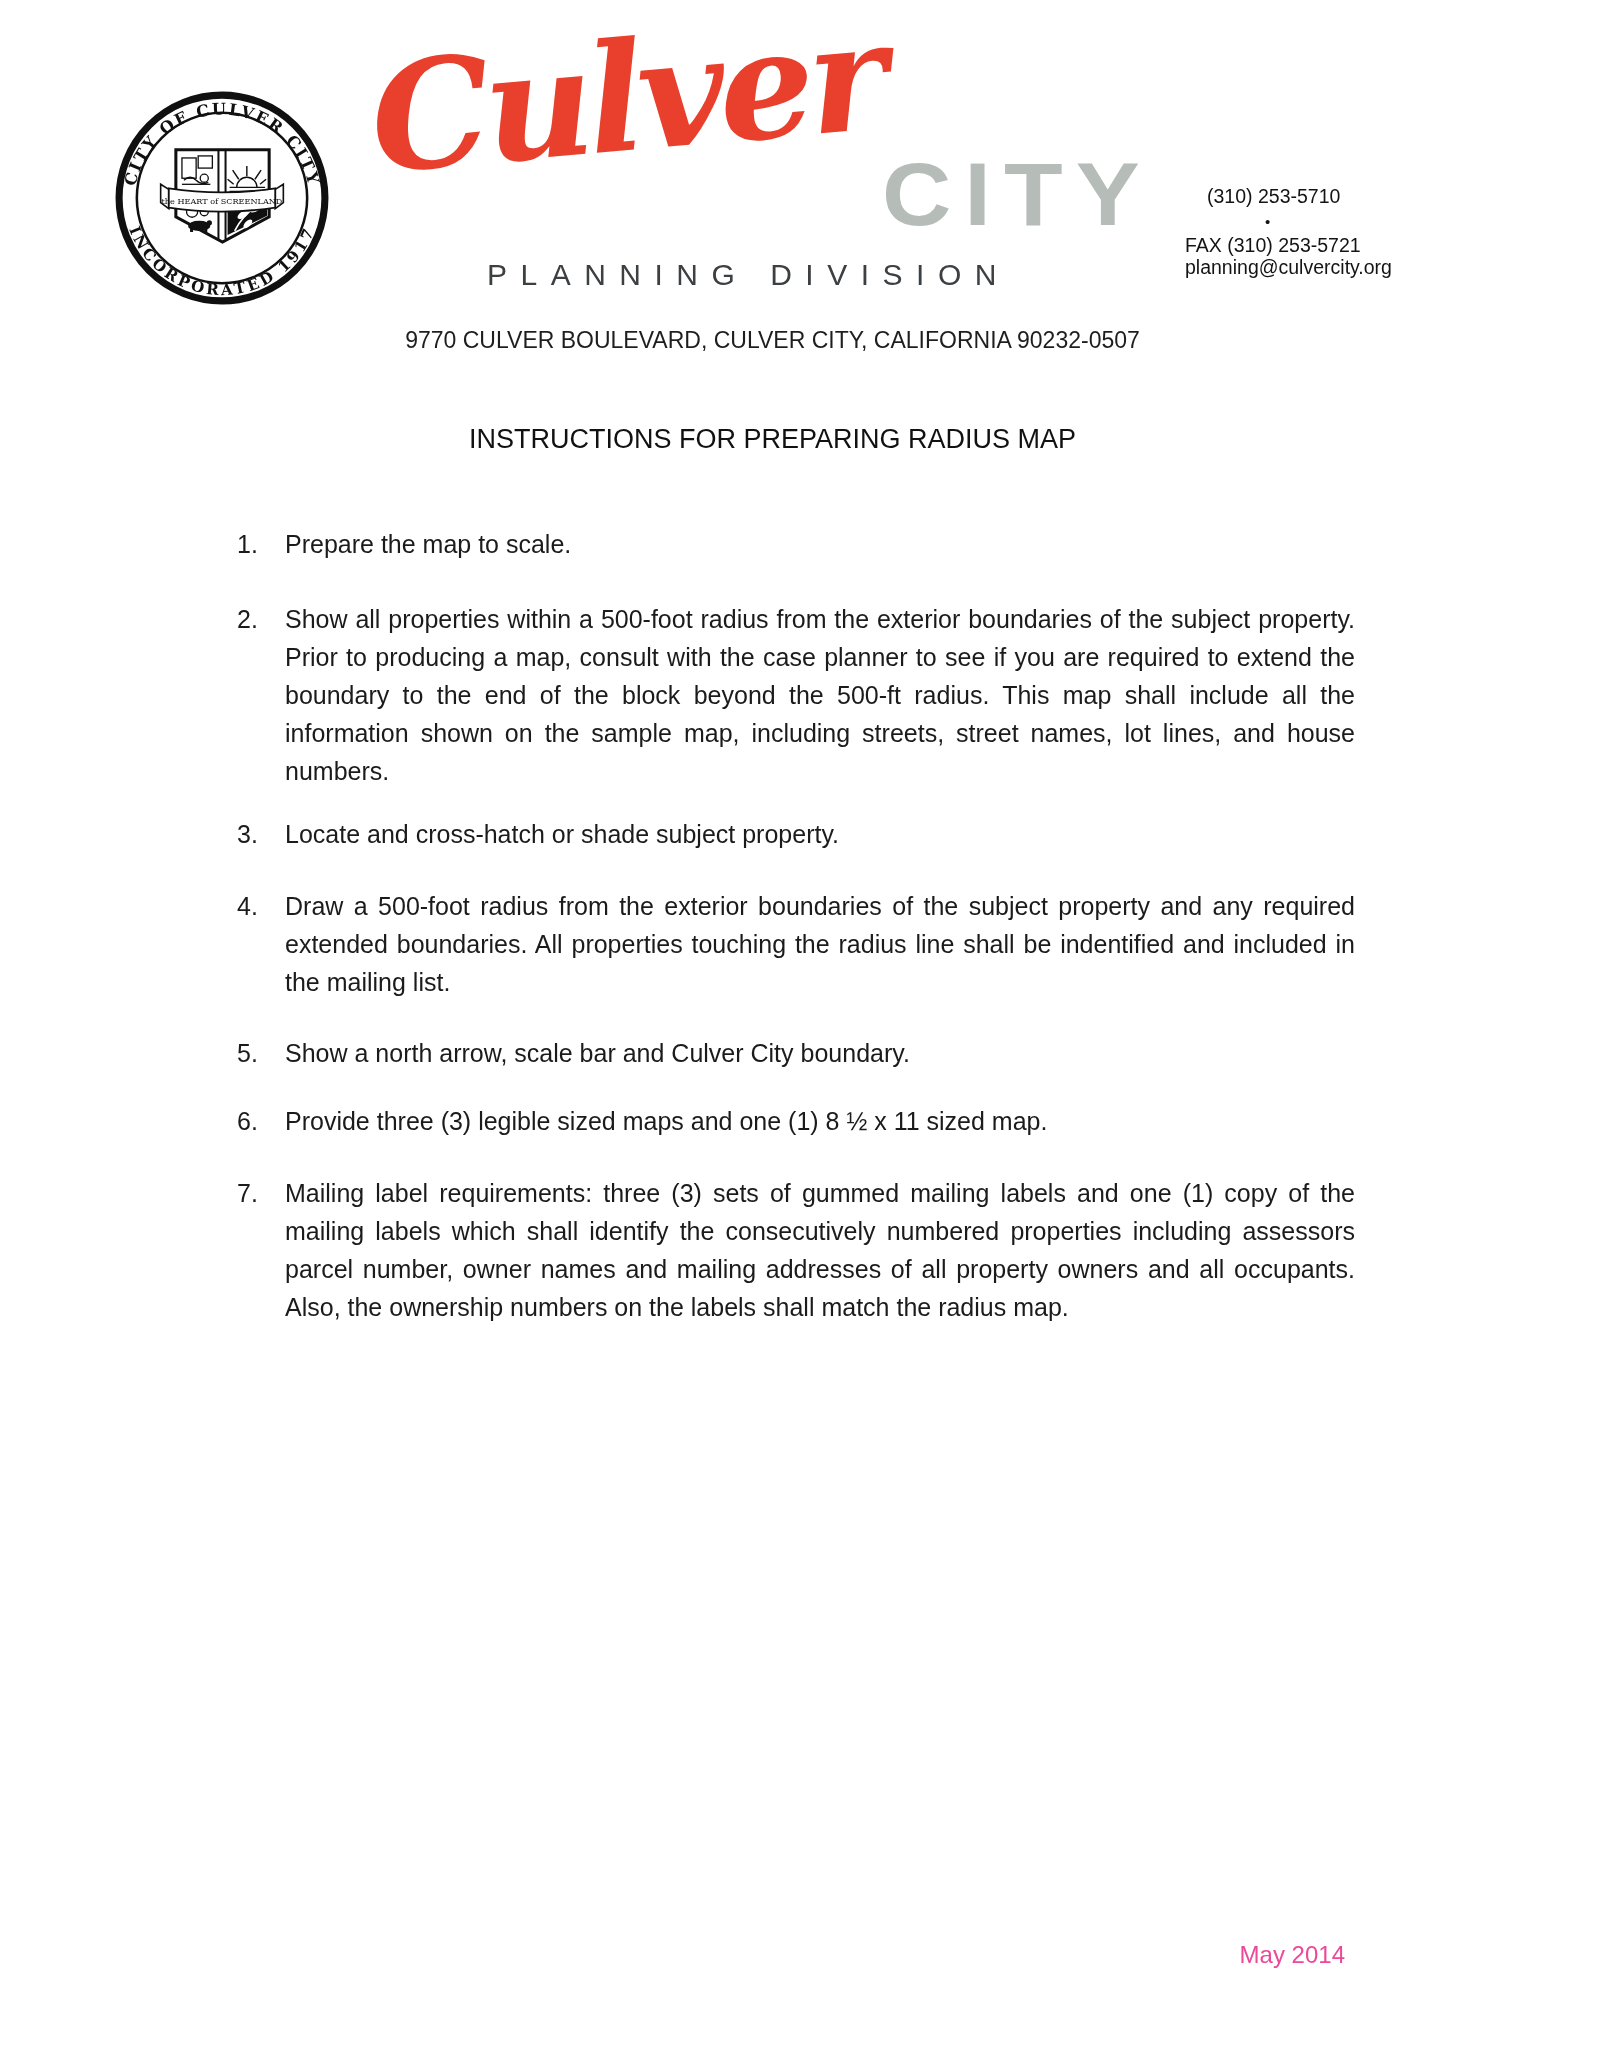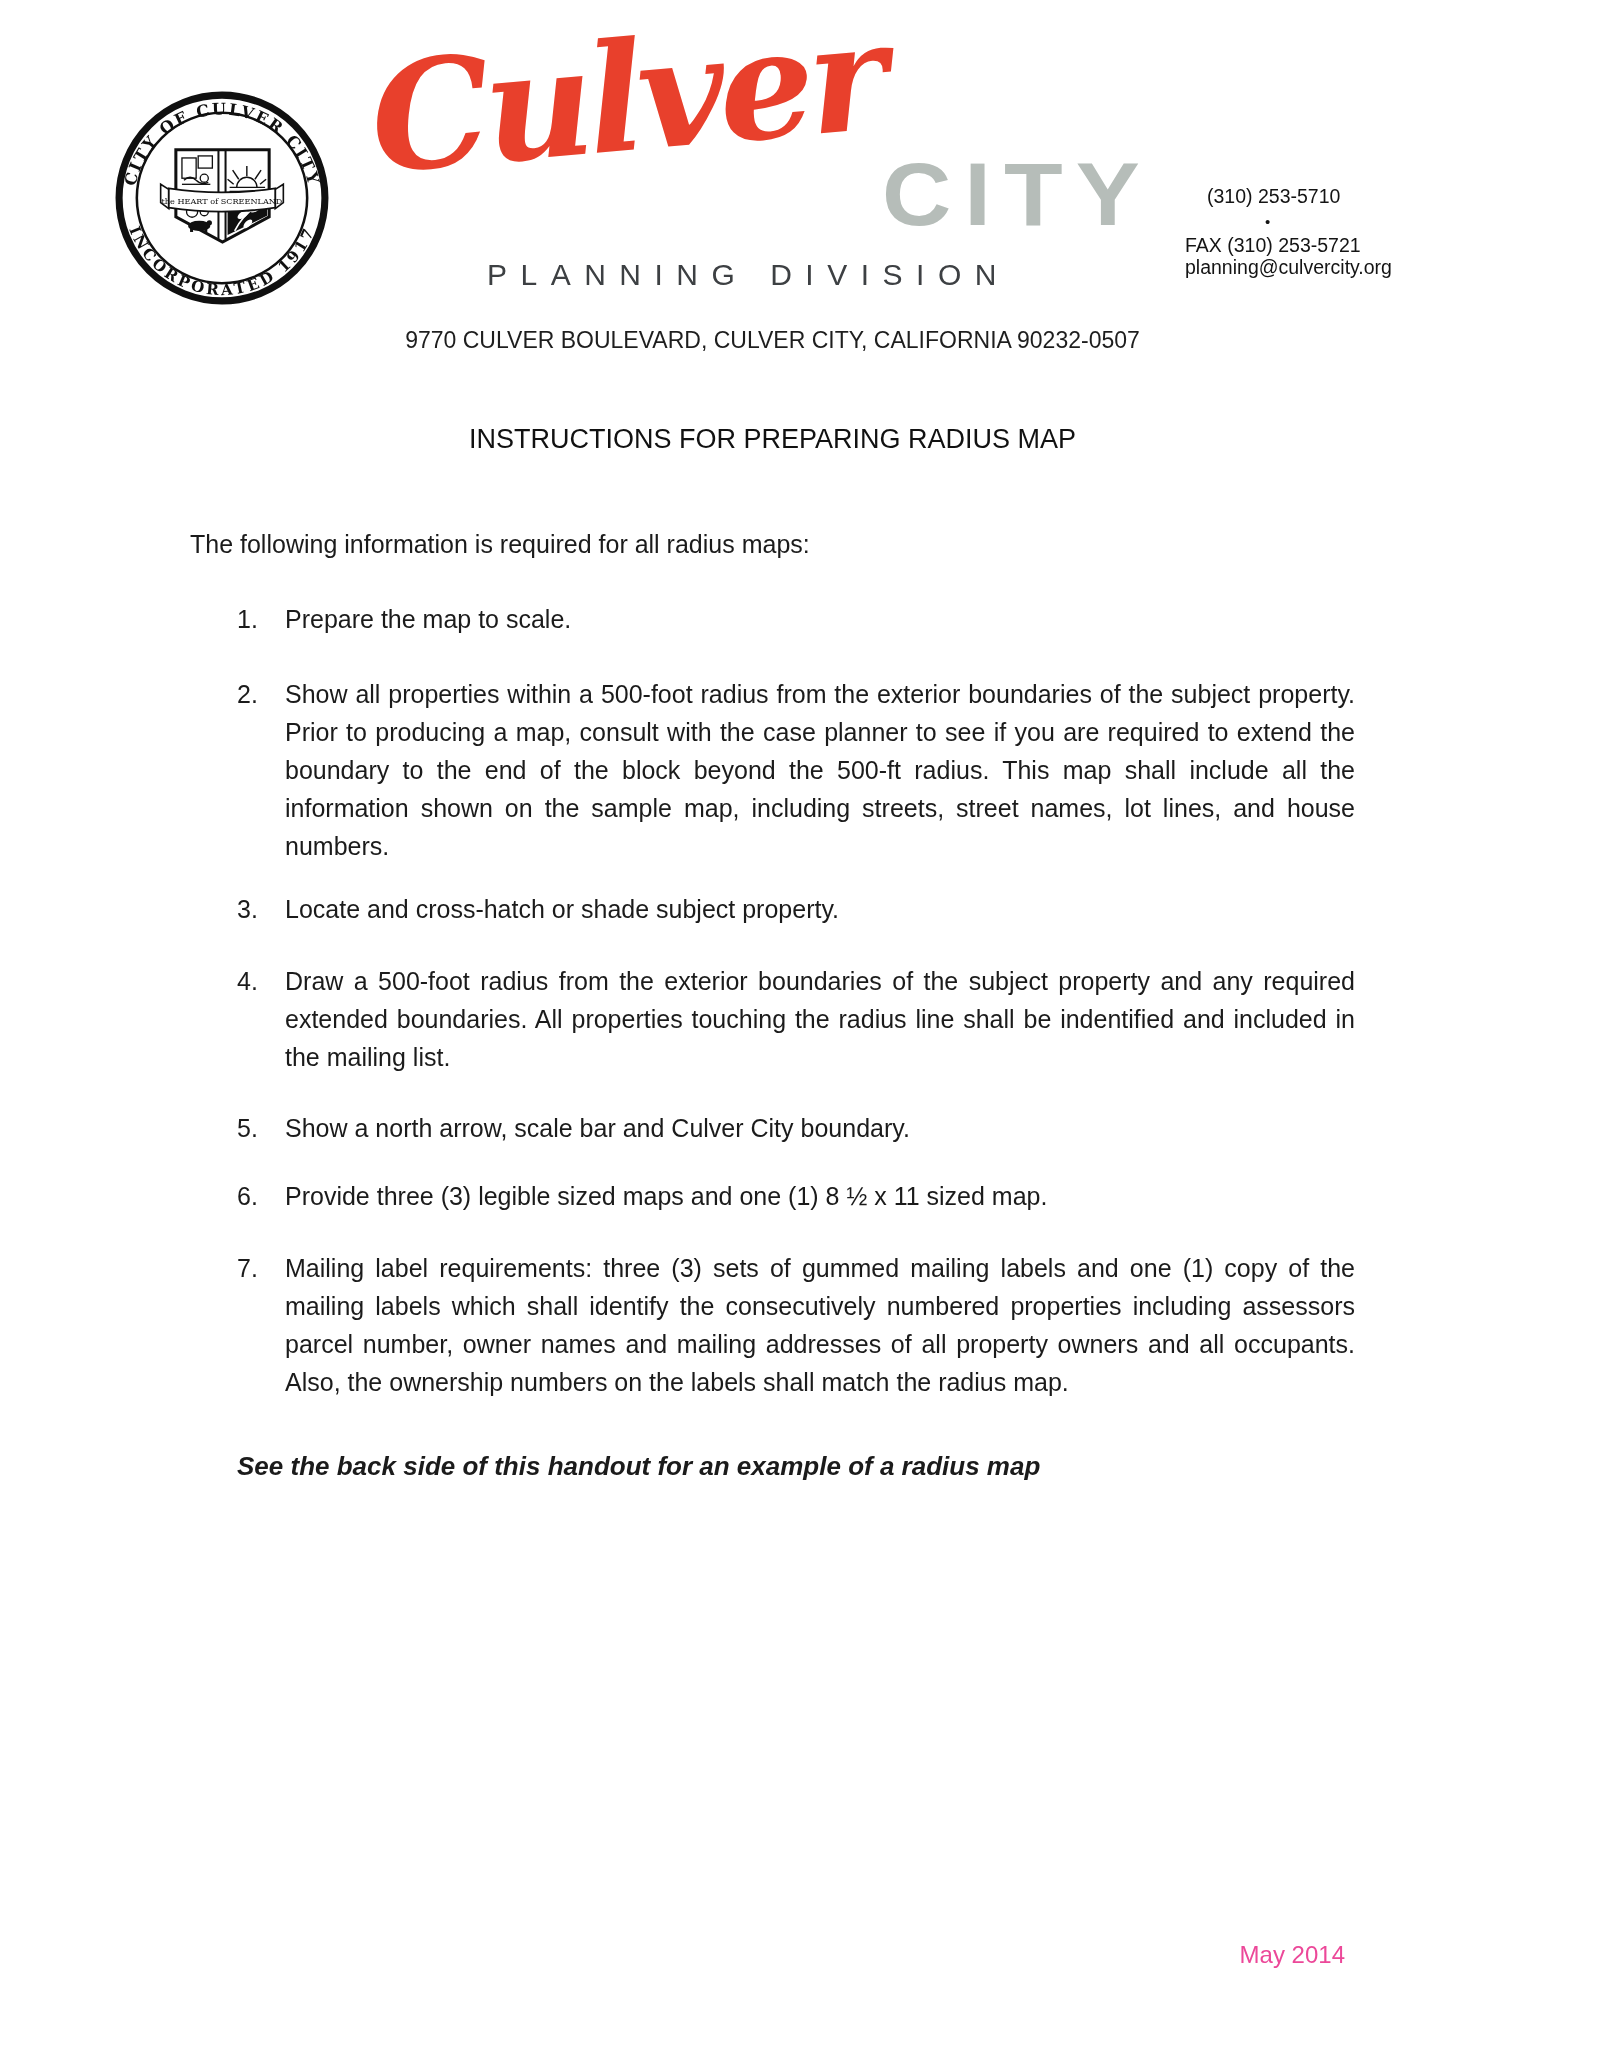--- a/index.html
+++ b/index.html
@@ -203,21 +203,20 @@
   <div class="contact-fax">FAX (310) 253-5721</div>
   <div class="contact-email">planning@culvercity.org</div>
 </div>
 
 <div class="address-line">9770 CULVER BOULEVARD, CULVER CITY, CALIFORNIA 90232-0507</div>
 
 <div class="doc-title">INSTRUCTIONS FOR PREPARING RADIUS MAP</div>
 
 <div class="doc-body">
 
-  <div class="intro-line">The following information is required for all radius maps:</div>
 
   <div class="list-item gap-a">
     <span class="item-number">1.</span>
     <span class="item-text">Prepare the map to scale.</span>
   </div>
 
   <div class="list-item gap-b">
     <span class="item-number">2.</span>
     <span class="item-text"><span>Show all properties within a </span><span class="italic-500">500-foot</span><span> radius from the exterior boundaries of the subject property. Prior to producing a map, consult with the case planner to see if you are required to extend the boundary to the end of the block beyond the 500-ft radius. This map shall include all the information shown on the sample map, including streets, street names, lot lines, and house numbers.</span></span>
   </div>
@@ -240,16 +239,15 @@
   <div class="list-item gap-c">
     <span class="item-number">6.</span>
     <span class="item-text">Provide three (3) legible sized maps and one (1) 8 ½ x 11 sized map.</span>
   </div>
 
   <div class="list-item gap-f">
     <span class="item-number">7.</span>
     <span class="item-text">Mailing label requirements: three (3) sets of gummed mailing labels and one (1) copy of the mailing labels which shall identify the consecutively numbered properties including assessors parcel number, owner names and mailing addresses of all property owners and all occupants. Also, the ownership numbers on the labels shall match the radius map.</span>
   </div>
 
-  <div class="closing-note">See the back side of this handout for an example of a radius map</div>
 </div>
 
 <div class="footer-date">May 2014</div>
 
 </body></html>

